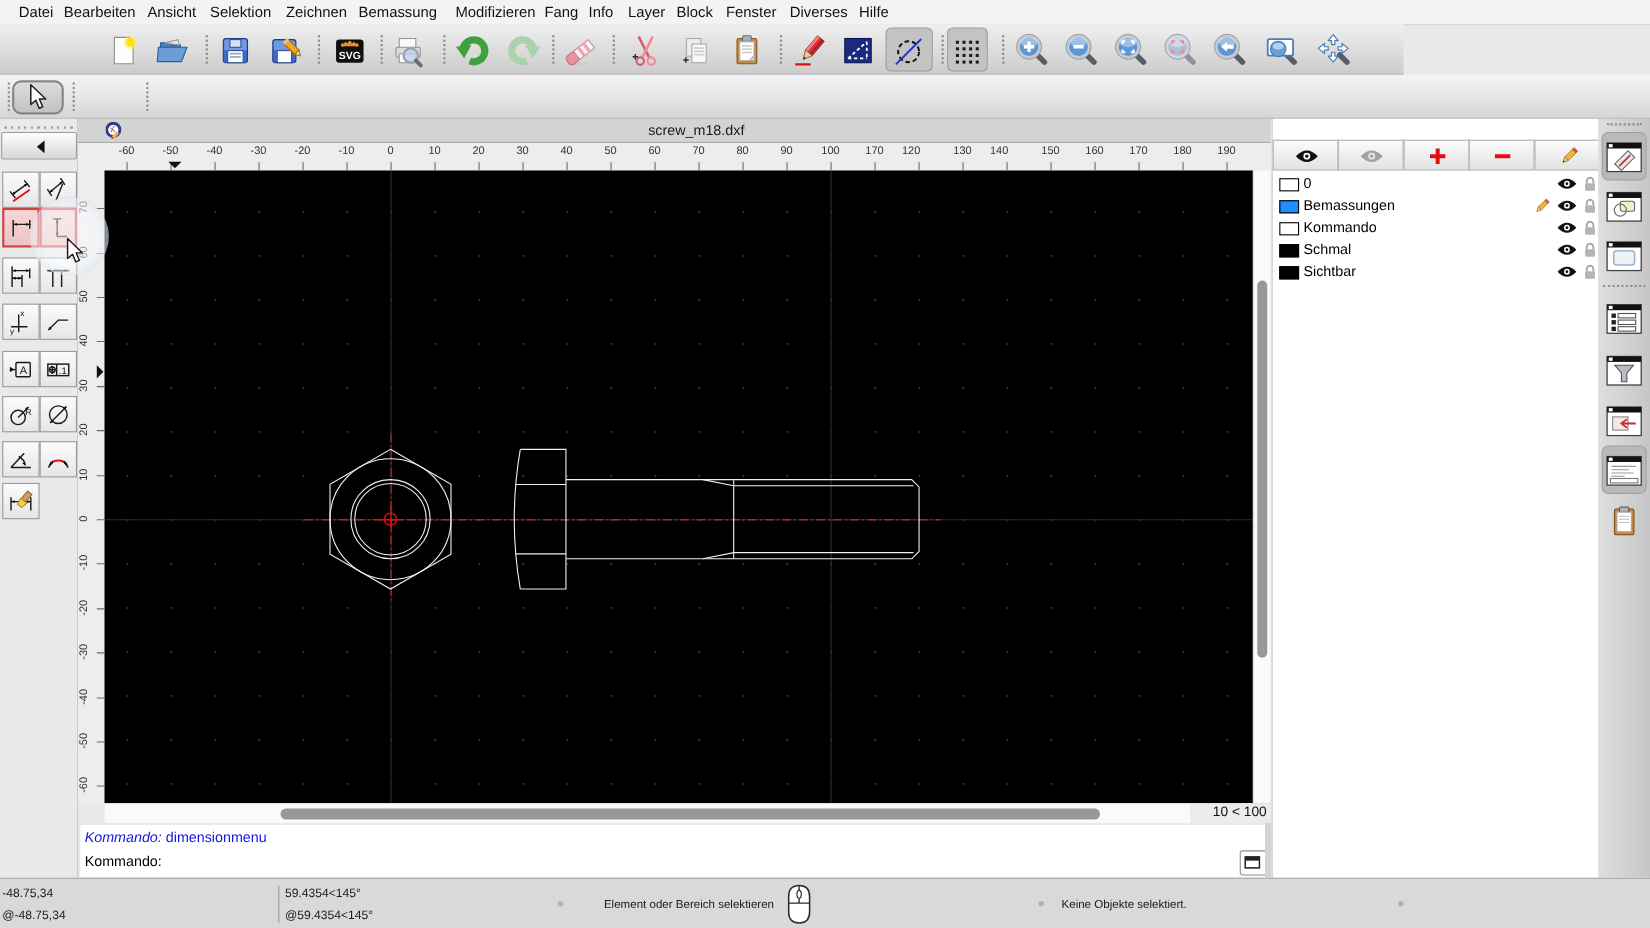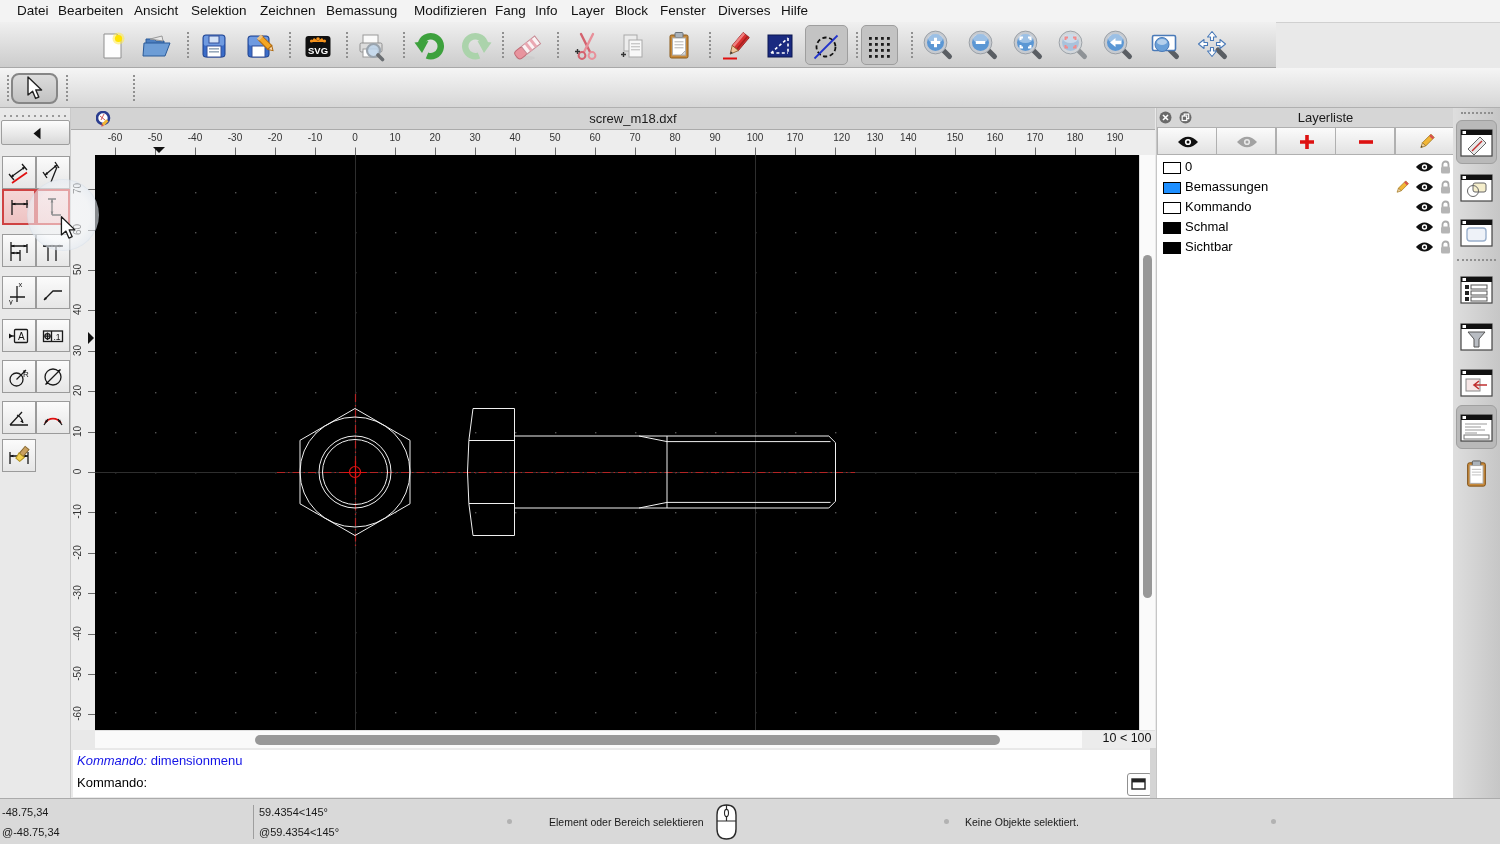--- a/index.html
+++ b/index.html
@@ -409,21 +409,21 @@
     <span class="rnum" style="left:349px;top:1.5px;width:30px;text-align:center">20</span>
     <span class="rnum" style="left:389px;top:1.5px;width:30px;text-align:center">30</span>
     <span class="rnum" style="left:429px;top:1.5px;width:30px;text-align:center">40</span>
     <span class="rnum" style="left:469px;top:1.5px;width:30px;text-align:center">50</span>
     <span class="rnum" style="left:509px;top:1.5px;width:30px;text-align:center">60</span>
     <span class="rnum" style="left:549px;top:1.5px;width:30px;text-align:center">70</span>
     <span class="rnum" style="left:589px;top:1.5px;width:30px;text-align:center">80</span>
     <span class="rnum" style="left:629px;top:1.5px;width:30px;text-align:center">90</span>
     <span class="rnum" style="left:669px;top:1.5px;width:30px;text-align:center">100</span>
     <span class="rnum" style="left:709px;top:1.5px;width:30px;text-align:center">170</span>
-    <span class="rnum" style="left:749px;top:1.5px;width:30px;text-align:right">120</span>
+    <span class="rnum" style="left:749px;top:1.5px;width:30px;text-align:left">120</span>
     <span class="rnum" style="left:789px;top:1.5px;width:30px;text-align:center">130</span>
     <span class="rnum" style="left:829px;top:1.5px;width:30px;text-align:left">140</span>
     <span class="rnum" style="left:869px;top:1.5px;width:30px;text-align:center">150</span>
     <span class="rnum" style="left:909px;top:1.5px;width:30px;text-align:center">160</span>
     <span class="rnum" style="left:949px;top:1.5px;width:30px;text-align:center">170</span>
     <span class="rnum" style="left:989px;top:1.5px;width:30px;text-align:center">180</span>
     <span class="rnum" style="left:1029px;top:1.5px;width:30px;text-align:center">190</span>
     <svg width="14" height="8" style="position:absolute;left:81px;top:16px">
       <path d="M1,1 L13,1 L7,7 Z" fill="#111"></path>
     </svg>
@@ -490,30 +490,20 @@
     <span style="position:absolute;left:4px;top:5px;color:#000">Kommando:</span>
     <div style="position:absolute;left:1054px;top:3px;width:23px;height:21px;border:1px solid #909090;border-radius:3px;background:#fdfdfd">
       <svg width="15" height="12" style="position:absolute;left:3px;top:4px">
         <rect x="1" y="1" width="13" height="10" fill="#fff" stroke="#222" stroke-width="1.4"></rect>
         <rect x="1" y="1" width="13" height="3.4" fill="#222"></rect>
       </svg>
     </div>
   </div>
 <div class="abs" id="gutter"></div>
 <div class="abs" id="layerpanel">
-    <div id="lheader">
-      <svg style="position:absolute;left:2px;top:3px" width="34" height="13">
-        <circle cx="6.5" cy="6.5" r="6" fill="#6a6a6a"></circle>
-        <path d="M4,4l5,5M9,4l-5,5" stroke="#fff" stroke-width="1.6"></path>
-        <circle cx="26.5" cy="6.5" r="6" fill="#6a6a6a"></circle>
-        <rect x="23.2" y="5" width="4.5" height="4.5" fill="none" stroke="#fff" stroke-width="1.2"></rect>
-        <path d="M25.2,5V3.2h4.5v4.5h-1.8" stroke="#fff" stroke-width="1.2" fill="none"></path>
-      </svg>
-      <span style="position:absolute;left:40px;width:257px;text-align:center;top:2px;font-size:13px;color:#1a1a1a">Layerliste</span>
-    </div>
     <div class="lbtn" style="left:0px">
       <svg width="22" height="14" viewBox="0 0 22 14" style="position:absolute;left:19px;top:7px">
         <path d="M1,7 Q11,-3.5 21,7 Q11,17.5 1,7Z" fill="#111"></path>
         <circle cx="11" cy="7" r="3.1" fill="#fff"></circle>
         <circle cx="11" cy="7" r="1.5" fill="#111"></circle>
       </svg>
     </div>
     <div class="lbtn" style="left:59.4px">
       <svg width="22" height="14" viewBox="0 0 22 14" style="position:absolute;left:19px;top:7px">
         <path d="M1,7 Q11,-3.5 21,7 Q11,17.5 1,7Z" fill="#a2a2a2"></path>

